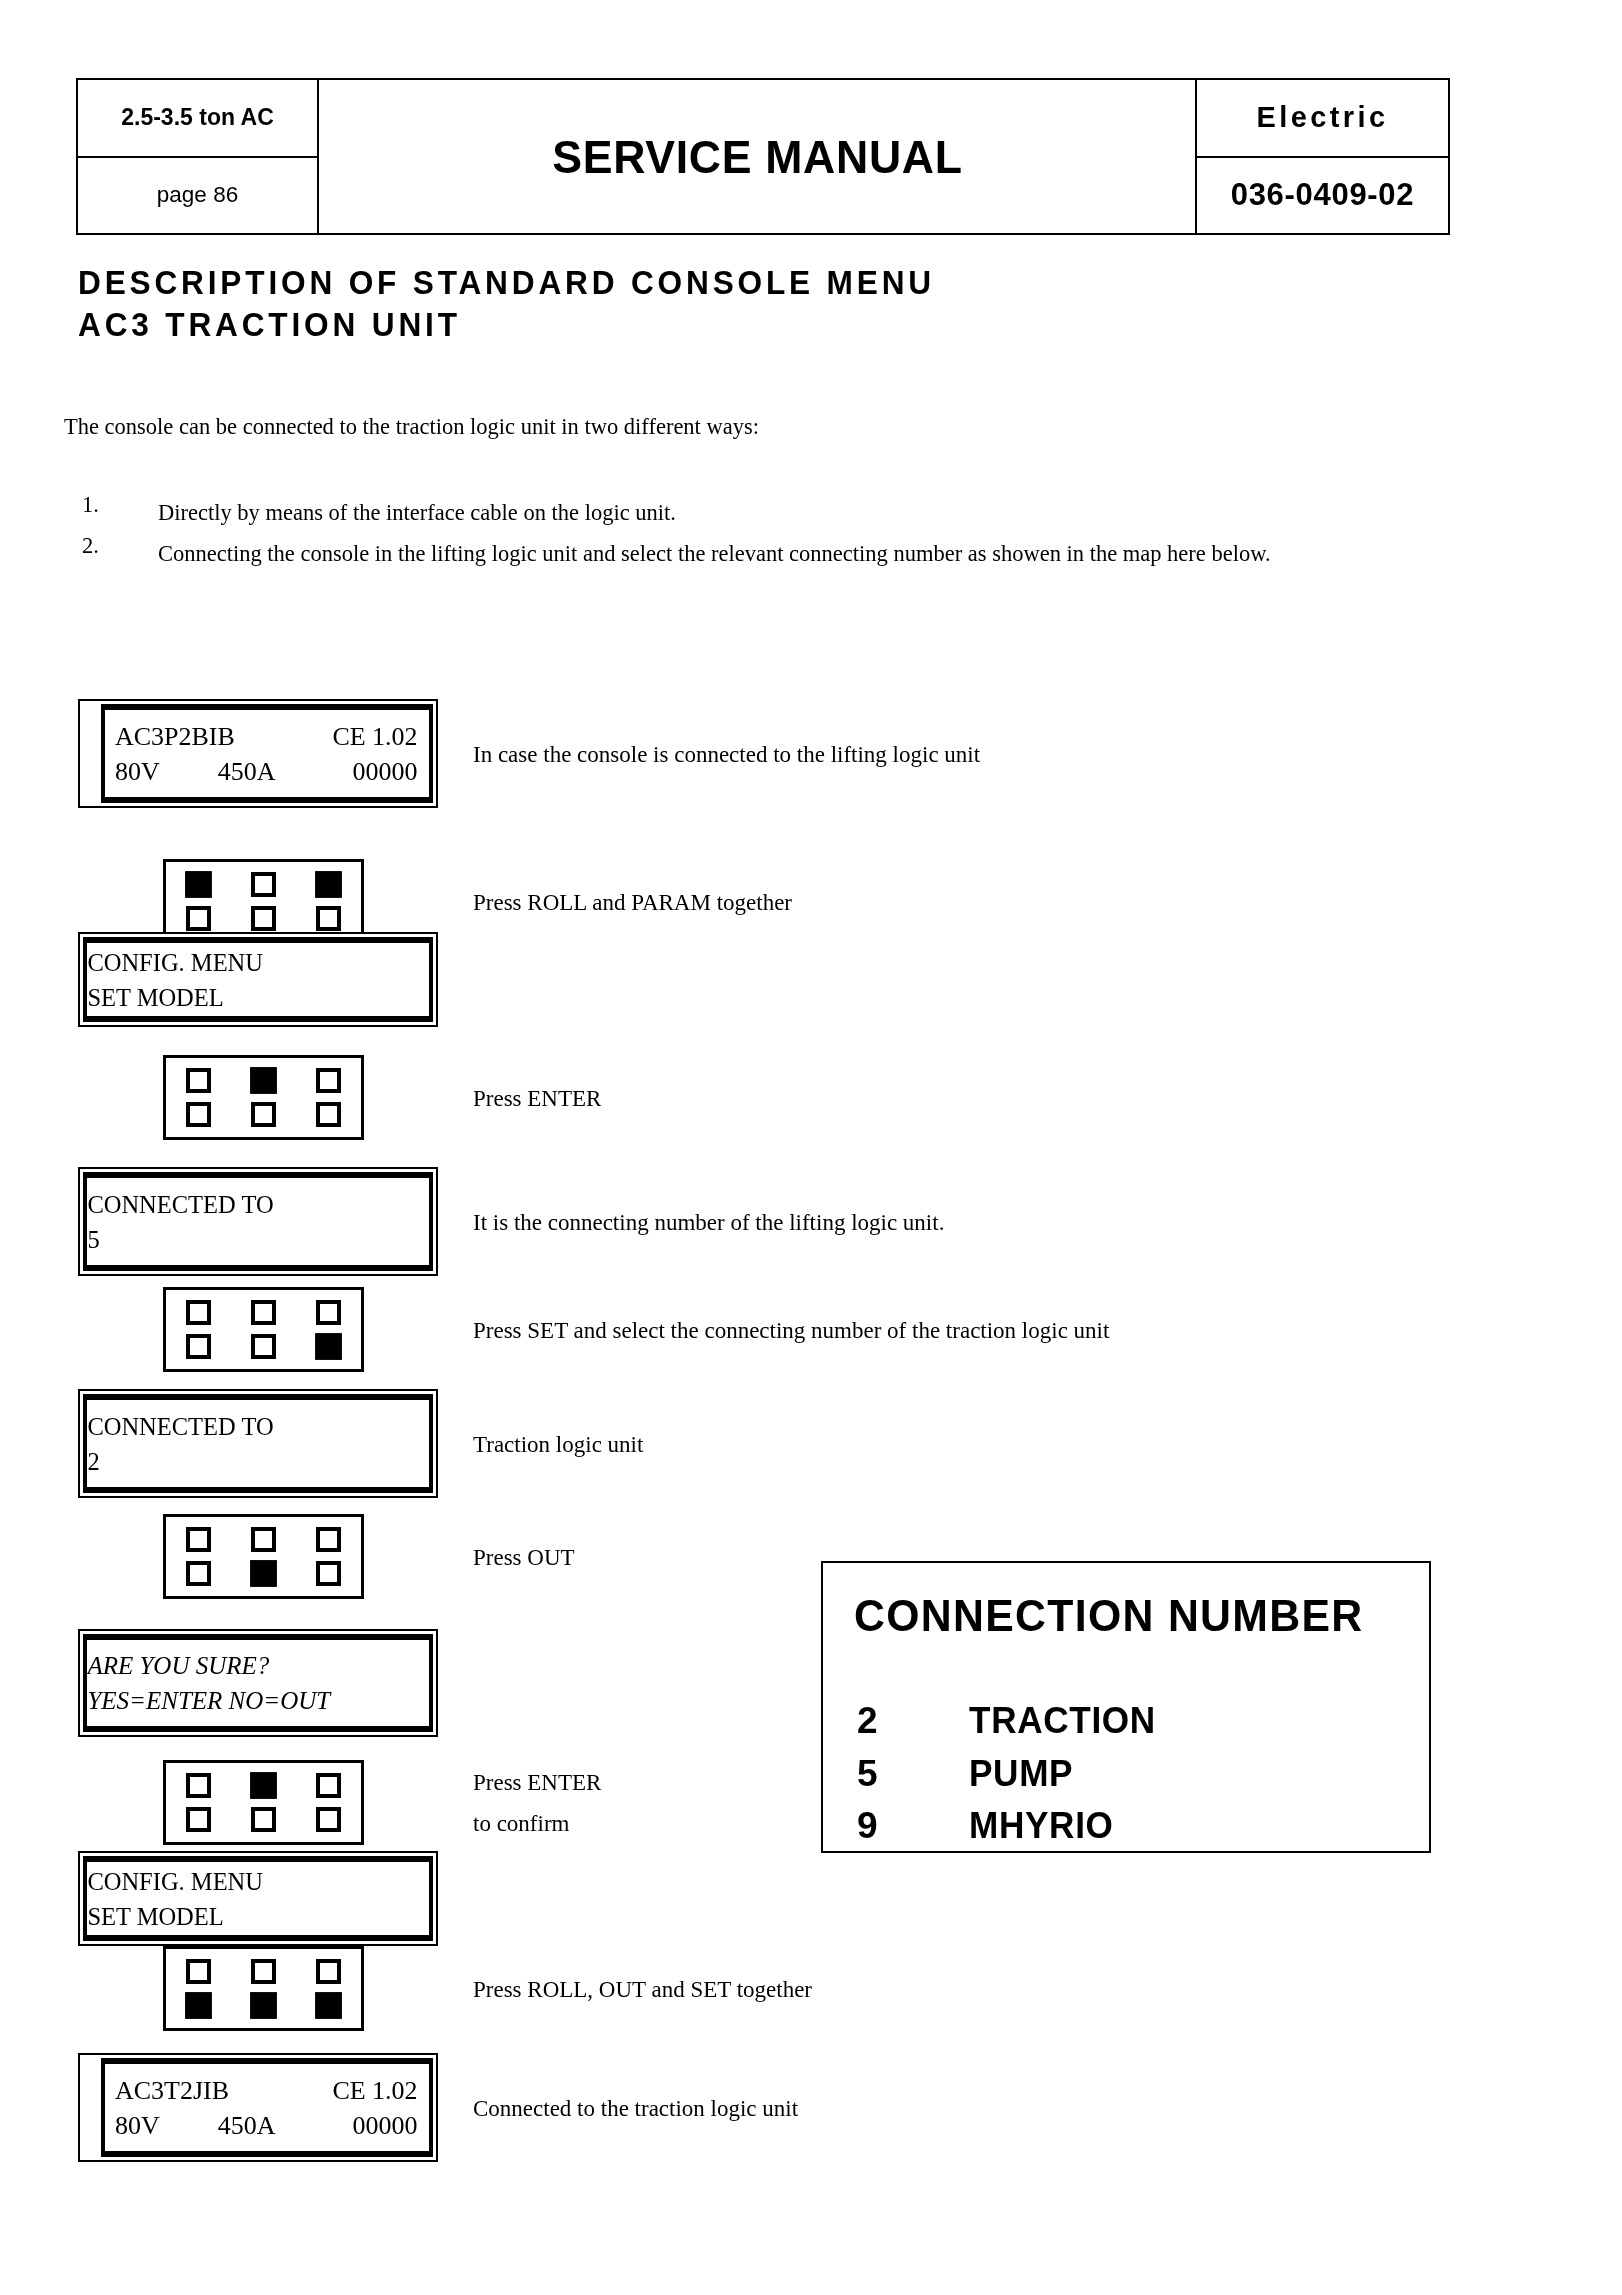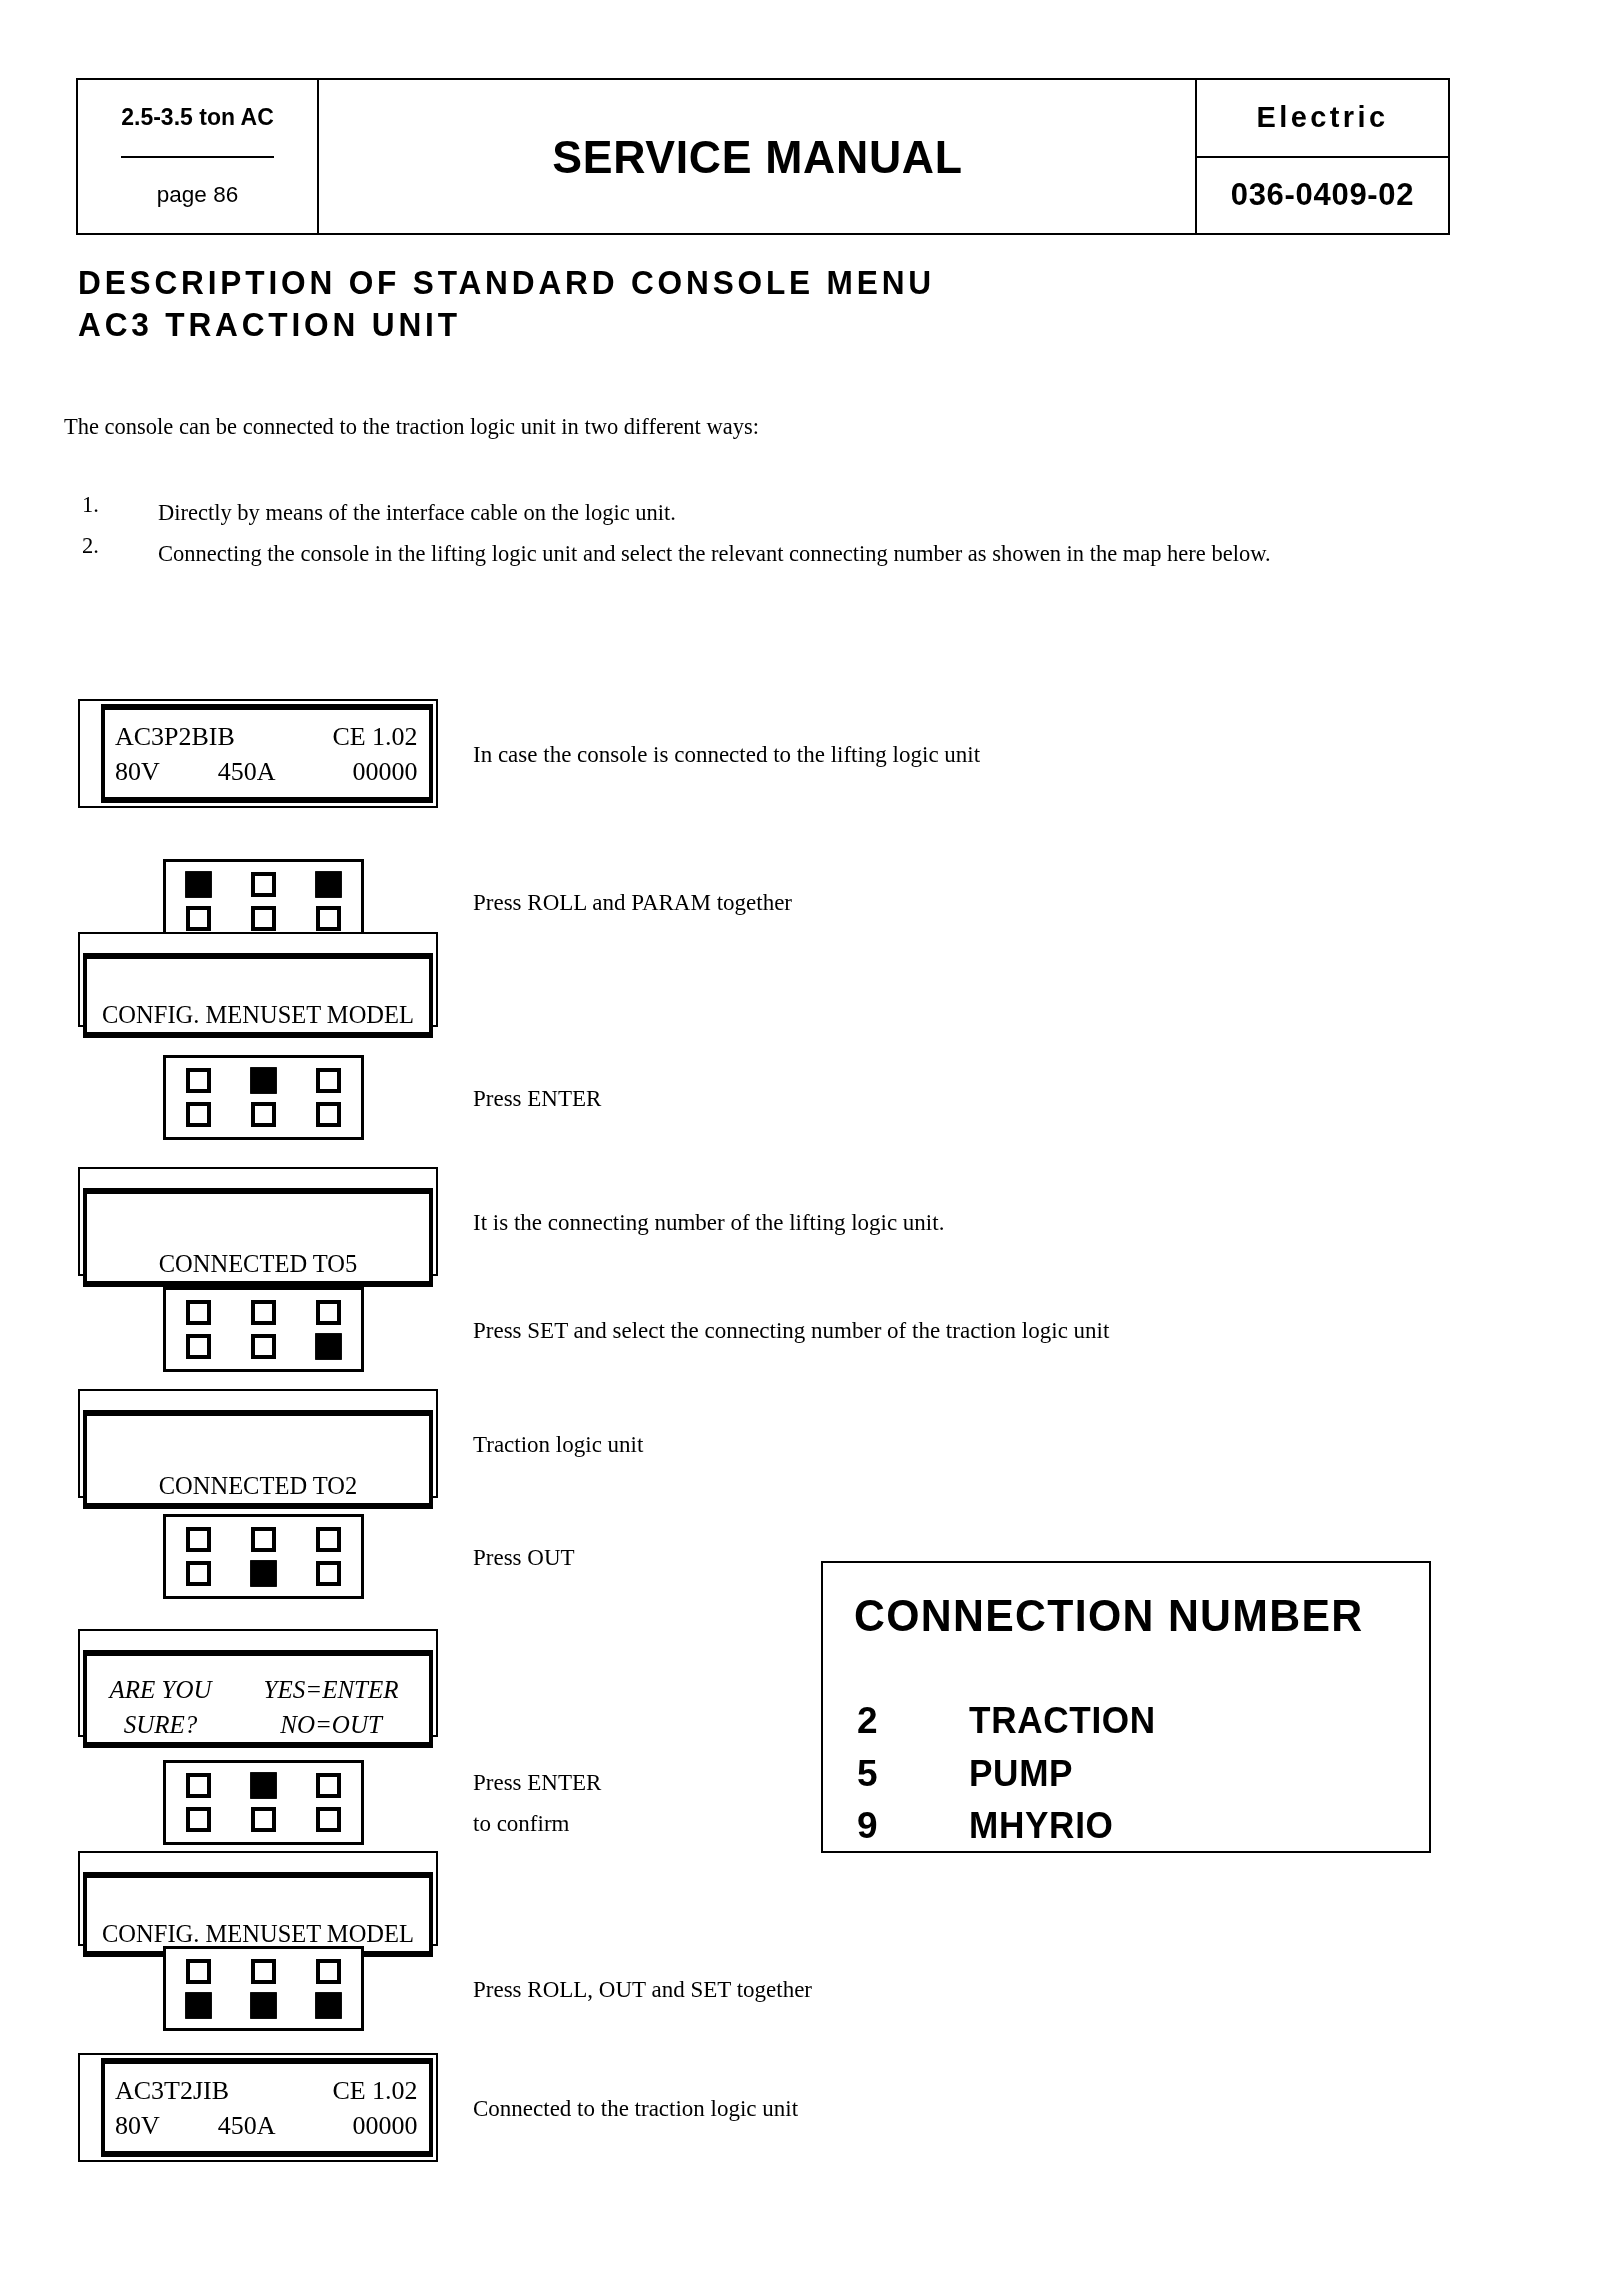--- a/index.html
+++ b/index.html
@@ -3,21 +3,21 @@
 <meta charset="utf-8">
 <style>
   html,body{margin:0;padding:0;background:#fff;}
   .page{position:relative;width:1622px;height:2295px;background:#fff;color:#000;
         font-family:"Liberation Serif",serif;overflow:hidden;}
 
   
   .hdr{position:absolute;left:76px;top:78px;width:1374px;height:157px;
        display:flex;border:2px solid #000;box-sizing:border-box;font-family:"Liberation Sans",sans-serif;}
   .hcol{height:100%;box-sizing:border-box;display:flex;flex-direction:column;}
-  .hcol-left{width:241px;border-right:2px solid #000;align-items:center;}
+  .hcol-left{width:241px;border-right:2px solid #000;}
   .hcol-center{flex:1;display:flex;align-items:center;justify-content:center;flex-direction:row;}
   .hcol-right{width:253px;border-left:2px solid #000;}
   .hcell{flex:1;display:flex;align-items:center;justify-content:center;box-sizing:border-box;}
   .hcell.split{border-bottom:2px solid #000;}
   .model-label{font-weight:700;font-size:23px;}
   .page-label{font-size:22.5px;}
   .svc-title{font-weight:700;font-size:46px;letter-spacing:0.7px;transform:scaleX(.97);white-space:nowrap;}
   .brand-label{font-weight:700;font-size:29px;letter-spacing:3.4px;}
   .doc-number{font-weight:700;font-size:31px;letter-spacing:0.7px;}
 
@@ -38,22 +38,22 @@
            font-size:23px;line-height:41px;width:1022px;}
 
   
   .lcd,.disp{width:360px;height:100%;border:2px solid #000;box-sizing:border-box;padding:3.4px;background:#fff;}
   .lcd-inner,.disp-inner{height:100%;box-sizing:border-box;border:6.1px solid #000;
         border-left-width:4.8px;border-right-width:4.8px;background:#fff;}
   .lcd-inner{padding:4.1px 11px 4.1px 9.5px;display:flex;flex-direction:column;justify-content:center;margin-left:18px;}
   .lcd-row{display:flex;font-size:26px;line-height:35px;white-space:nowrap;}
   .lcd-row .mid{margin-left:58px;}
   .lcd-row .r{margin-left:auto;}
-  .disp-inner{display:flex;flex-direction:row;justify-content:center;align-items:flex-end;
-        font-size:24.5px;line-height:35px;text-align:center;margin-top:16px;}
+  .disp-inner{display:flex;flex-direction:column;justify-content:center;align-items:flex-start;
+        font-size:24.5px;line-height:35px;text-align:center;}
   .disp-inner.italic{font-style:italic;font-size:25px;}
 
   
   .panel{margin-left:85px;width:201px;height:85px;border:3.4px solid #000;box-sizing:border-box;
          display:grid;grid-template-columns:repeat(3,25px);justify-content:space-between;
          align-content:space-between;padding:10.2px 20.4px;background:#fff;}
   .key{width:25px;height:25px;border:4.1px solid #000;box-sizing:border-box;background:#fff;}
   .key.filled{background:#000;transform:scale(1.06);}
 
   

